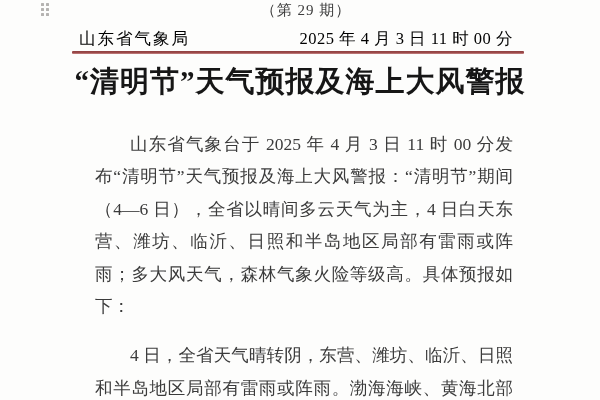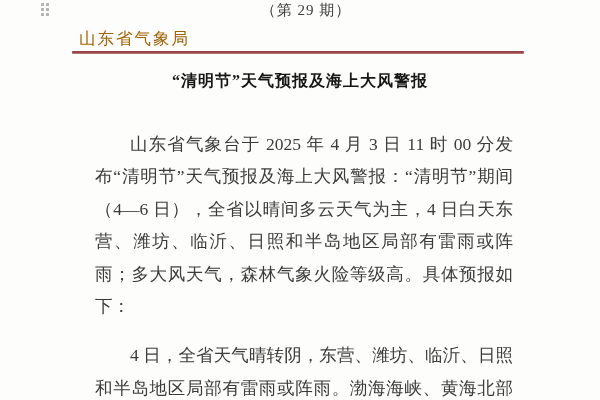--- a/index.html
+++ b/index.html
@@ -48,42 +48,42 @@
 
   .masthead {
     position: absolute;
     top: 28px;
     left: 79px;
     width: 444px;
     display: flex;
     justify-content: space-between;
     align-items: baseline;
     font-size: 16.5px;
-    color: #a16207;
+    color: #000000;
   }
   .masthead .agency { letter-spacing: 2px; }
   .masthead .datetime { letter-spacing: 0.5px; margin-right: 10px; }
 
   .red-rule {
     position: absolute;
     top: 51px;
     left: 72px;
     width: 452px;
     height: 3px;
     background: linear-gradient(to bottom, #8e4040 0%, #9d4a4a 55%, #c98a8a 100%);
     border-radius: 1px;
   }
 
   .doc-title {
     position: absolute;
     top: 66px;
     left: 0;
     width: 100%;
     text-align: center;
-    font-size: 16px;
+    font-size: 29px;
     font-weight: bold;
     letter-spacing: 1px;
     color: #161616;
     line-height: 30px;
   }
 
   .doc-body {
     position: absolute;
     top: 111px;
     left: 78px;
@@ -109,20 +109,21 @@
       <i></i>
       <i></i>
       <i></i>
       <i></i>
   </span>
 
   <div class="issue-line">（第 29 期）</div>
 
   <div class="masthead">
     <span class="agency">山东省气象局</span>
+    <span class="datetime">2025 年 4 月 3 日 11 时 00 分</span>
   </div>
 
   <div class="red-rule"></div>
 
   <div class="doc-title">“清明节”天气预报及海上大风警报</div>
 
   <div class="doc-body">
     <p>山东省气象台于 2025 年 4 月 3 日 11 时 00 分发布“清明节”天气预报及海上大风警报：“清明节”期间（4—6 日），全省以晴间多云天气为主，4 日白天东营、潍坊、临沂、日照和半岛地区局部有雷雨或阵雨；多大风天气，森林气象火险等级高。具体预报如下：</p>
     <p>4 日，全省天气晴转阴，东营、潍坊、临沂、日照和半岛地区局部有雷雨或阵雨。渤海海峡、黄海北部和中部南风 5～6 级增强到 7 级阵风 8～9 级，渤海南风转北风 5～6 级阵风 7 级；济南和淄博南风 4～5 级阵风 7～8 级转北风 3～4 级，半岛地区南</p>
   </div>

